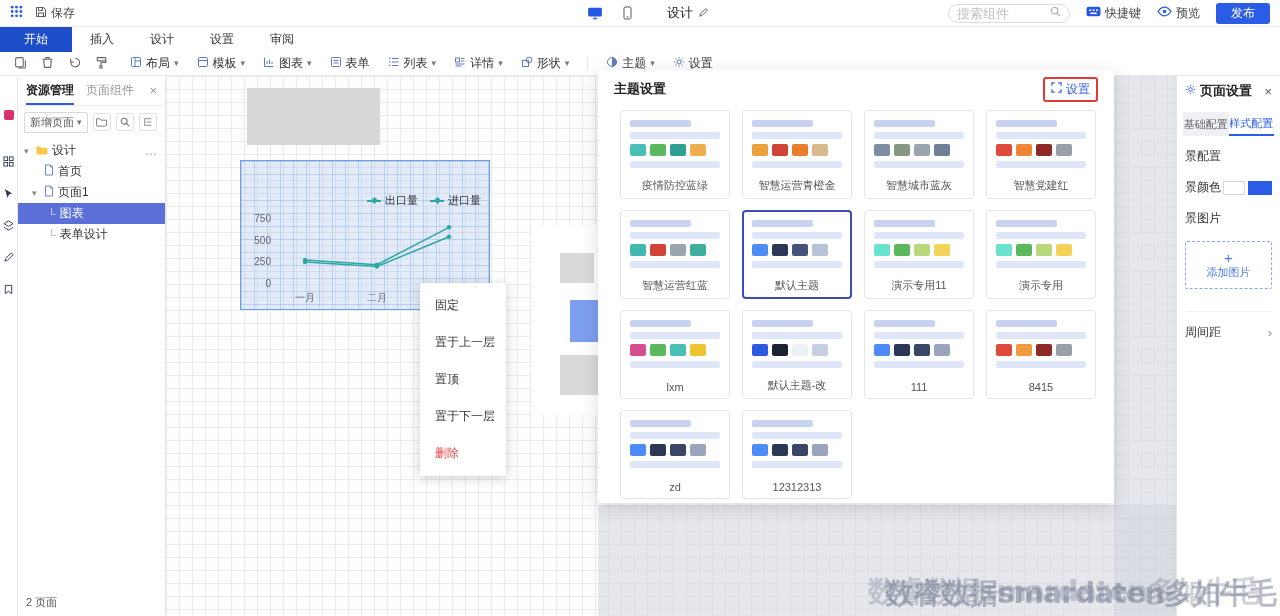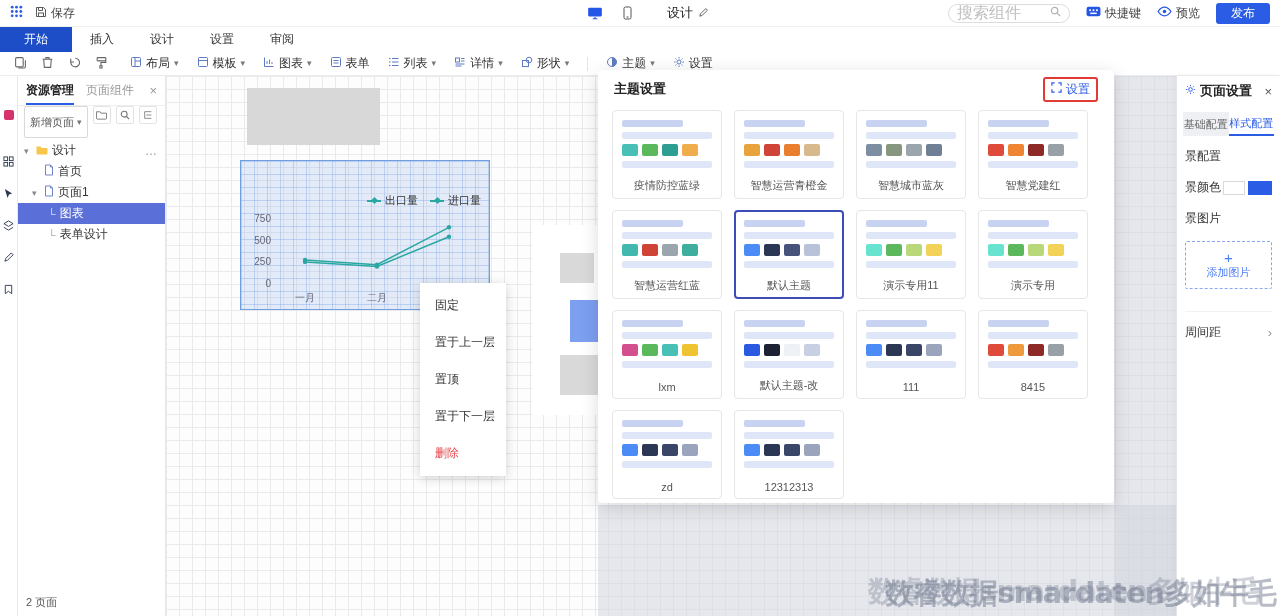--- a/index.html
+++ b/index.html
@@ -9,21 +9,21 @@
 
   
   .topbar { position:absolute; top:0; left:0; right:0; height:27px; background:#fff; display:flex; align-items:center; padding:0 10px; border-bottom:1px solid #f0f0f0; }
   .tb-left { display:flex; align-items:center; gap:12px; }
   .iconbtn { display:inline-flex; align-items:center; gap:4px; cursor:pointer; color:#444; }
   .tb-center { position:absolute; left:585px; display:flex; align-items:center; gap:12px; }
   .device-btn { display:inline-flex; align-items:center; justify-content:center; width:20px; height:18px; border-radius:3px; }
   .doc-title { display:flex; align-items:center; gap:5px; margin-left:18px; font-size:13px; color:#222; }
   .tb-right { margin-left:auto; display:flex; align-items:center; gap:16px; }
   .search-pill { display:flex; align-items:center; width:122px; height:19px; border:1px solid #dcdcdc; border-radius:10px; padding:0 8px; gap:6px; }
-  .search-pill input { border:none; outline:none; width:100%; font-size:16px; color:#666; background:transparent; font-family:Liberation Sans, sans-serif; }
+  .search-pill input { border:none; outline:none; width:100%; font-size:13px; color:#666; background:transparent; font-family:Liberation Sans, sans-serif; }
   .search-pill input::placeholder { color:#c0c0c0; }
   .publish-btn { background:#2b5ce5; color:#fff; height:21px; padding:0 15px; border:none; border-radius:3px; font-size:12px; display:inline-flex; align-items:center; cursor:pointer; font-family:inherit; }
 
   
   .menubar { position:absolute; top:27px; left:0; right:0; height:25px; background:#fff; display:flex; align-items:stretch; }
   .menu-tab { display:flex; align-items:center; justify-content:center; padding:0 18px; font-size:12px; color:#333; cursor:pointer; }
   .menu-tab.active { background:#1d4ec8; color:#fff; padding:0 24px; }
 
   
   .toolbar { position:absolute; top:52px; left:0; right:0; height:24px; background:#fff; border-bottom:1px solid #ececec; display:flex; align-items:center; padding:0 14px; gap:18px; }
@@ -39,21 +39,21 @@
   .icon-strip { position:absolute; left:0; top:0; bottom:0; width:18px; background:#fff; border-right:1px solid #e8e8e8; display:flex; flex-direction:column; align-items:center; padding-top:34px; gap:18px; }
   .strip-pink { width:10px; height:10px; background:#d6336c; border-radius:2px; margin-bottom:18px; }
 
   
   .left-panel { position:absolute; left:18px; top:0; bottom:0; width:148px; background:#fff; border-right:1px solid #e8e8e8; }
   .lp-header { height:30px; display:flex; align-items:center; gap:12px; padding:0 8px; border-bottom:1px solid #eee; }
   .lp-tab { font-size:12px; color:#999; cursor:pointer; position:relative; height:100%; display:flex; align-items:center; }
   .lp-tab.active { color:#222; font-weight:bold; }
   .lp-tab.active::after { content:""; position:absolute; left:0; right:0; bottom:0; height:2px; background:#2b5ce5; }
   .lp-close { margin-left:auto; color:#999; cursor:pointer; font-size:13px; }
-  .lp-controls { height:32px; display:flex; gap:5px; padding:0 6px; }
+  .lp-controls { height:32px; display:flex; align-items:center; gap:5px; padding:0 6px; }
   .newpage-btn { display:inline-flex; align-items:center; gap:3px; border:1px solid #d9d9d9; border-radius:2px; font-size:11px; color:#555; padding:2px 5px; background:#fff; cursor:pointer; font-family:inherit; }
   .sq-btn { width:18px; height:18px; border:1px solid #e3e3e3; border-radius:2px; display:inline-flex; align-items:center; justify-content:center; color:#777; cursor:pointer; background:#fff; }
   .tree { padding-top:2px; }
   .tree-row { height:21px; display:flex; align-items:center; gap:4px; font-size:12px; color:#333; cursor:pointer; }
   .tree-row .exp { font-size:9px; color:#888; width:8px; }
   .tree-row.selected { background:#5a6fd8; color:#fff; }
   .tree-row .elbow { color:#aab; font-size:11px; }
   .tree-row.selected .elbow { color:#dde; }
   .tree-dots { margin-left:auto; padding-right:8px; color:#999; }
   .lp-footer { position:absolute; left:8px; bottom:6px; font-size:11px; color:#555; }
@@ -91,21 +91,21 @@
   .ctx-menu { position:absolute; left:254px; top:207px; width:86px; background:#fff; box-shadow:0 2px 10px rgba(0,0,0,.18); z-index:5; padding:4px 0; }
   .ctx-item { height:37px; display:flex; align-items:center; padding-left:15px; font-size:12px; color:#333; cursor:pointer; }
   .ctx-item.danger { color:#e5484d; }
 
   
   .modal { position:absolute; left:598px; top:70px; width:516px; height:433px; background:#fff; border-radius:4px; box-shadow:0 4px 18px rgba(0,0,0,.14); z-index:30; }
   .modal-header { height:38px; display:flex; align-items:center; justify-content:space-between; padding:0 16px; }
   .modal-title { font-size:13px; font-weight:bold; color:#222; }
   .hl-box { display:inline-flex; align-items:center; gap:4px; border:2px solid #e23b35; border-radius:3px; padding:2px 6px; cursor:pointer; }
   .hl-box span { color:#2b5ce5; font-size:12px; }
-  .theme-grid { display:grid; grid-template-columns:repeat(4,110px); gap:11px 12px; padding:2px 14px 14px; }
+  .theme-grid { display:grid; grid-template-columns:repeat(4,110px); gap:11px 12px; padding:2px 14px 14px;margin-left:8px; }
   .theme-card { border:1px solid #e6e6e6; border-radius:4px; height:89px; padding:9px 9px 5px; display:flex; flex-direction:column; gap:5px; cursor:pointer; background:#fff; }
   .theme-card.selected { border:2px solid #3d4db7; padding:8px 8px 4px; }
   .theme-card .bar { height:7px; border-radius:2px; }
   .bar-a { width:68%; background:#c7d3f1; }
   .bar-b { width:100%; background:#dfe6f7; }
   .swatches { display:flex; gap:4px; }
   .swatch { width:16px; height:12px; border-radius:2px; display:inline-block; }
   .theme-name { margin-top:auto; text-align:center; font-size:11px; color:#555; white-space:nowrap; overflow:hidden; }
 
   

